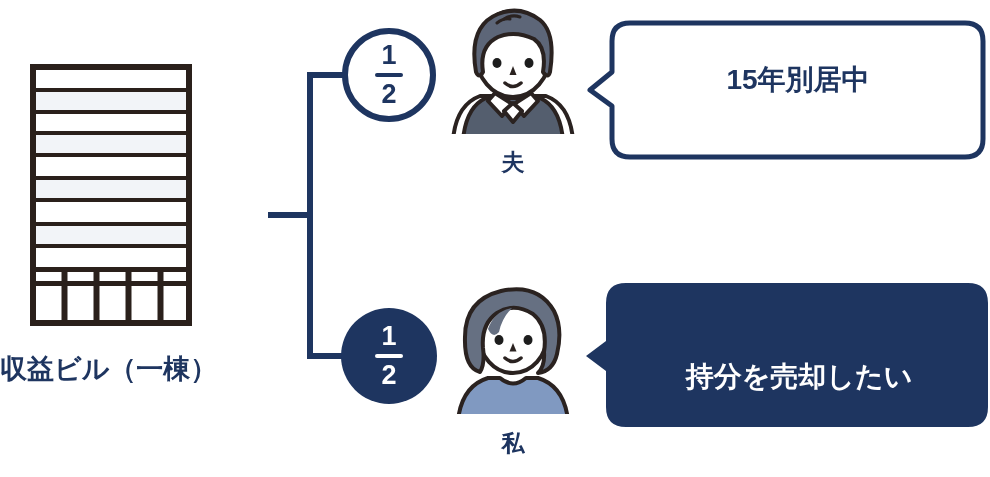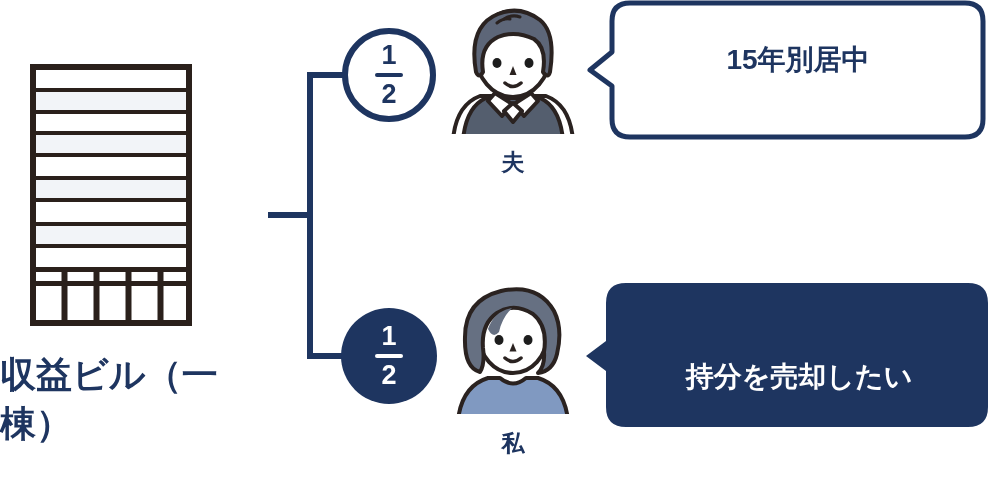--- a/index.html
+++ b/index.html
@@ -4,21 +4,21 @@
 <style>
   html,body{margin:0;padding:0;background:#fff;}
   #canvas{
     position:relative;width:990px;height:477px;background:#ffffff;overflow:hidden;
     font-family:"Liberation Sans","DejaVu Sans",sans-serif;
   }
   .abs{position:absolute;}
   
   .building-label{
     left:0;top:351px;width:260px;
-    font-size:36px;font-weight:bold;color:#1e3560;letter-spacing:0px;
+    font-size:27px;font-weight:bold;color:#1e3560;letter-spacing:0px;
   }
   
   .conn{background:#1e3560;}
   .conn-stub{left:268px;top:212px;width:44px;height:6px;}
   .conn-vert{left:307px;top:72px;width:6px;height:287px;}
   .conn-arm-top{left:307px;top:72px;width:42px;height:6px;}
   .conn-arm-bottom{left:307px;top:353px;width:42px;height:6px;}
   
   .share{
     border-radius:50%;display:flex;flex-direction:column;align-items:center;justify-content:center;
@@ -34,21 +34,21 @@
   
   .husband-avatar{left:448px;top:2px;}
   .wife-avatar{left:452px;top:280px;}
   .person-label{
     font-size:23px;font-weight:bold;color:#1e3560;text-align:center;
   }
   .husband-label{left:448px;top:147px;width:130px;}
   .wife-label{left:452px;top:428px;width:122px;}
   
   .bubble{overflow:visible;}
-  .bubble-husband{left:586px;top:0;width:400px;height:120px;}
+  .bubble-husband{left:586px;top:20px;width:400px;height:120px;}
   .bubble-wife{left:586px;top:283px;width:402px;height:187px;}
   .bubble svg{position:absolute;left:0;top:0;}
   .bubble-text{
     position:absolute;left:26px;top:0;right:2px;bottom:0;
     display:flex;flex-direction:column;align-items:center;justify-content:center;
     font-size:28px;font-weight:bold;line-height:1.55;text-align:center;
   }
   .bubble-husband .bubble-text{color:#1e3560;}
   .bubble-wife .bubble-text{color:#ffffff;}
 </style>

